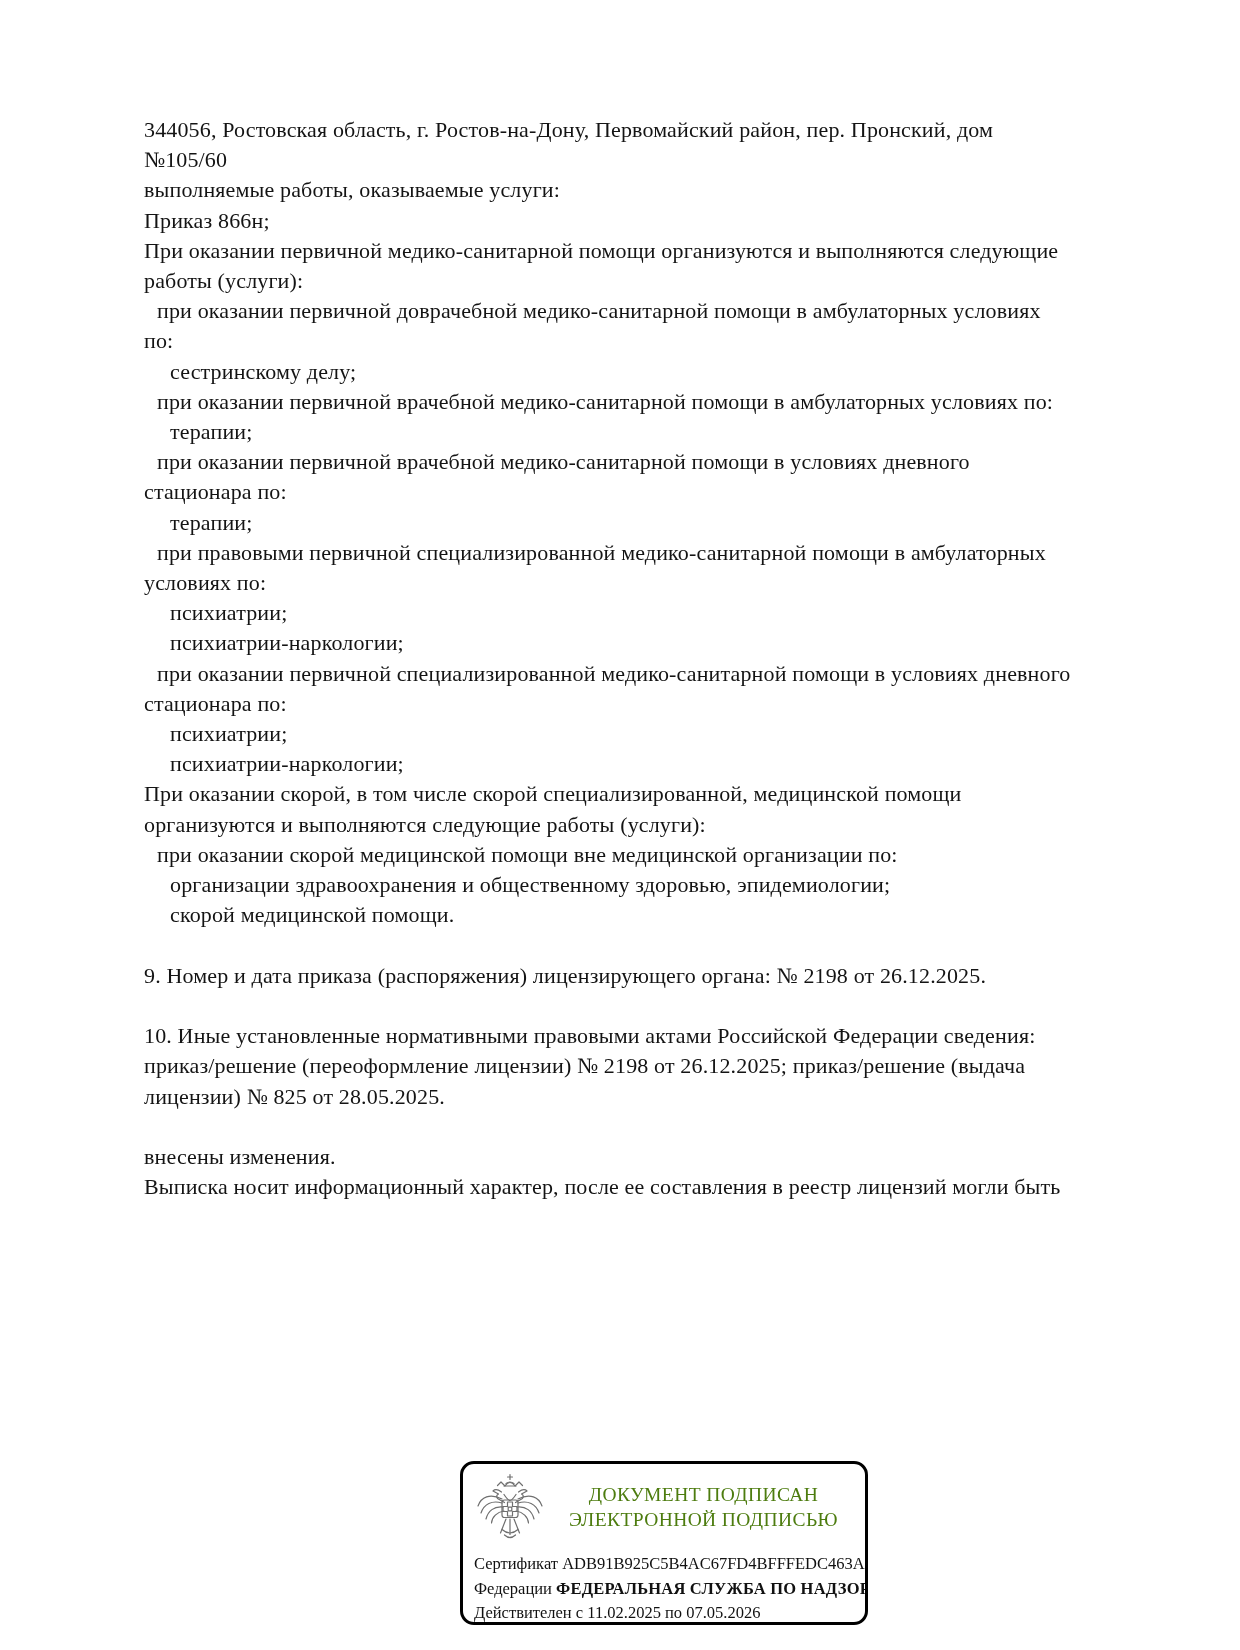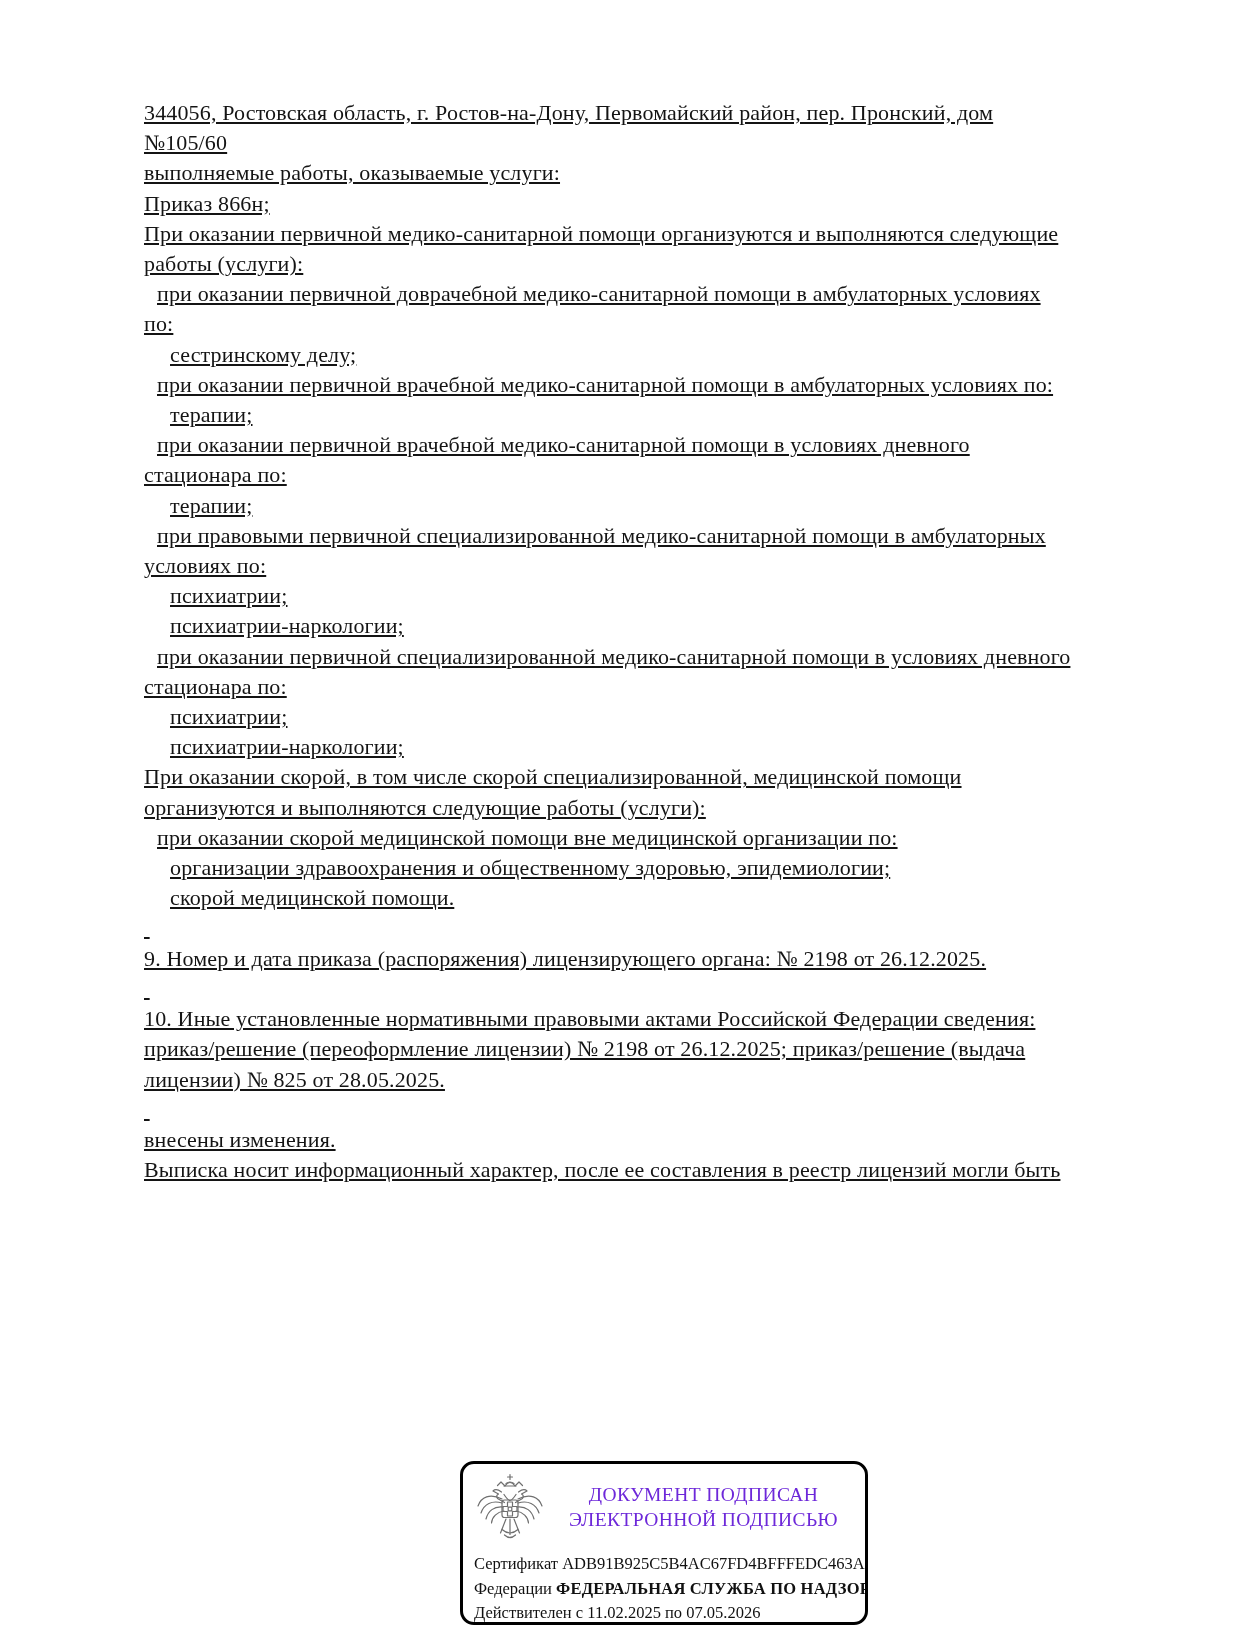--- a/index.html
+++ b/index.html
@@ -8,26 +8,25 @@
     width: 1240px;
     height: 1650px;
     background: #ffffff;
     color: #141414;
     font-family: "Liberation Serif", serif;
     overflow: hidden;
   }
   .doc-body {
     position: absolute;
     left: 144px;
-    top: 98px;
+    top: 115px;
     width: 1040px;
     font-size: 22px;
     line-height: 30.2px;
     letter-spacing: 0.15px;
-    text-decoration: underline;
   }
   .line { white-space: pre; min-height: 30.2px; }
   .line.indent-1 { padding-left: 13px; }
   .line.indent-2 { padding-left: 26px; }
 
   .stamp {
     position: absolute;
     left: 460px;
     top: 1461px;
     width: 408px;
@@ -46,21 +45,21 @@
     padding: 9px 8px 0 13px;
   }
   .emblem { width: 68px; height: 70px; flex: none; margin-right: 6px; }
   .stamp-title {
     flex: 1;
     text-align: center;
     font-size: 19.5px;
     line-height: 24.5px;
     padding-top: 10px;
     letter-spacing: 0.4px;
-    color: #6d28d9;
+    color: #4d7c0f;
   }
   .stamp-lines {
     padding-left: 11px;
     font-size: 16.5px;
     line-height: 24.6px;
     color: #111111;
   }
   .stamp-line { white-space: nowrap; }
   .owner-value { font-weight: bold; letter-spacing: 0.2px; }
 </style>

